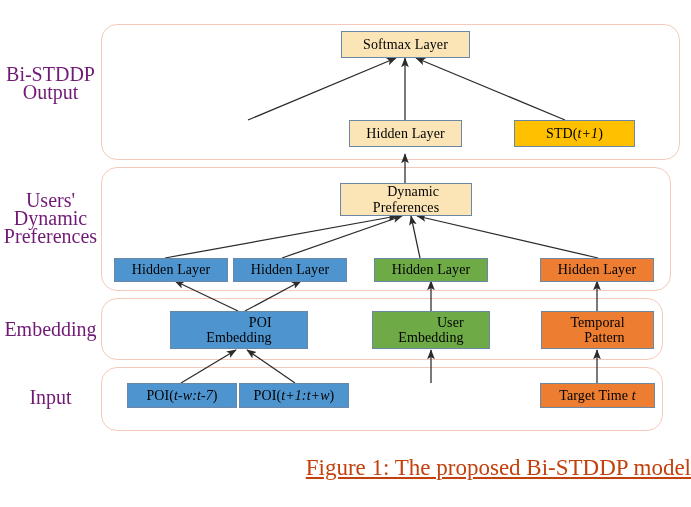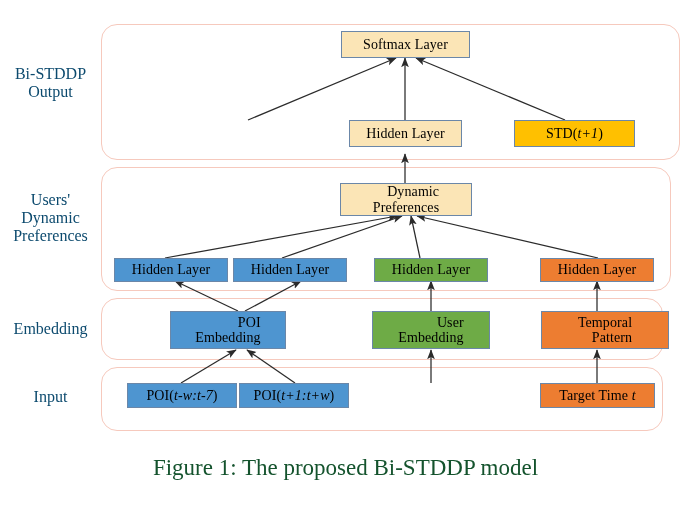--- a/index.html
+++ b/index.html
@@ -20,22 +20,22 @@
     position: absolute;
     border: 1.5px solid #f6c9bd;
     border-radius: 16px;
     background: transparent;
     box-sizing: border-box;
   }
   
   .row-label {
     position: absolute;
     text-align: center;
-    color: #0c4a6e;
-    font-size: 16px;
+    color: #701a75;
+    font-size: 20px;
     line-height: 18px;
     font-family: "Liberation Serif", "DejaVu Serif", serif;
   }
   
   .node {
     position: absolute;
     box-sizing: border-box;
     border: 1.4px solid #6b87a8;
     display: flex;
     align-items: center;
@@ -61,24 +61,25 @@
     left: 0; top: 0;
     width: 691px; height: 507px;
     pointer-events: none;
   }
   
   #caption {
     position: absolute;
     left: 0;
     top: 455px;
     width: 691px;
-    text-align: center;
+    text-align: right;
     font-size: 23px;
-    color: #14532d;
+    color: #c2410c;
     font-family: "Liberation Serif", "DejaVu Serif", serif;
+    text-decoration: underline;
   }
   .it { font-style: italic; }
   .bi { font-style: italic; font-weight: bold; }
 </style>
 </head>
 <body>
 
 <div id="figure">
 
   <div class="section-box" style="left:101px; top:24px; width:579px; height:136px;"></div>
@@ -144,27 +145,27 @@
 Preferences</div>
 
   <div class="node fill-blue" style="left:114px; top:258px; width:114px; height:24px;">Hidden Layer</div>
 
   <div class="node fill-blue" style="left:233px; top:258px; width:114px; height:24px;">Hidden Layer</div>
 
   <div class="node fill-green" style="left:374px; top:258px; width:114px; height:24px;">Hidden Layer</div>
 
   <div class="node fill-orange" style="left:540px; top:258px; width:114px; height:24px;">Hidden Layer</div>
 
-  <div class="node two-line fill-blue" style="left:170px; top:311px; width:116px; height:38px;">POI
+  <div class="node two-line fill-blue" style="left:170px; top:311px; width:138px; height:38px;">POI
 Embedding</div>
 
   <div class="node two-line fill-green" style="left:372px; top:311px; width:118px; height:38px;">User
 Embedding</div>
 
-  <div class="node two-line fill-orange" style="left:541px; top:311px; width:128px; height:38px;">Temporal
+  <div class="node two-line fill-orange" style="left:541px; top:311px; width:113px; height:38px;">Temporal
 Pattern</div>
 
   <div class="node fill-blue" style="left:127px; top:383px; width:110px; height:25px;">
     <span>POI(<span class="it">t-w:t-7</span>)</span>
   </div>
 
   <div class="node fill-blue" style="left:239px; top:383px; width:110px; height:25px;">
     <span>POI(<span class="it">t+1:t+w</span>)</span>
   </div>
 

